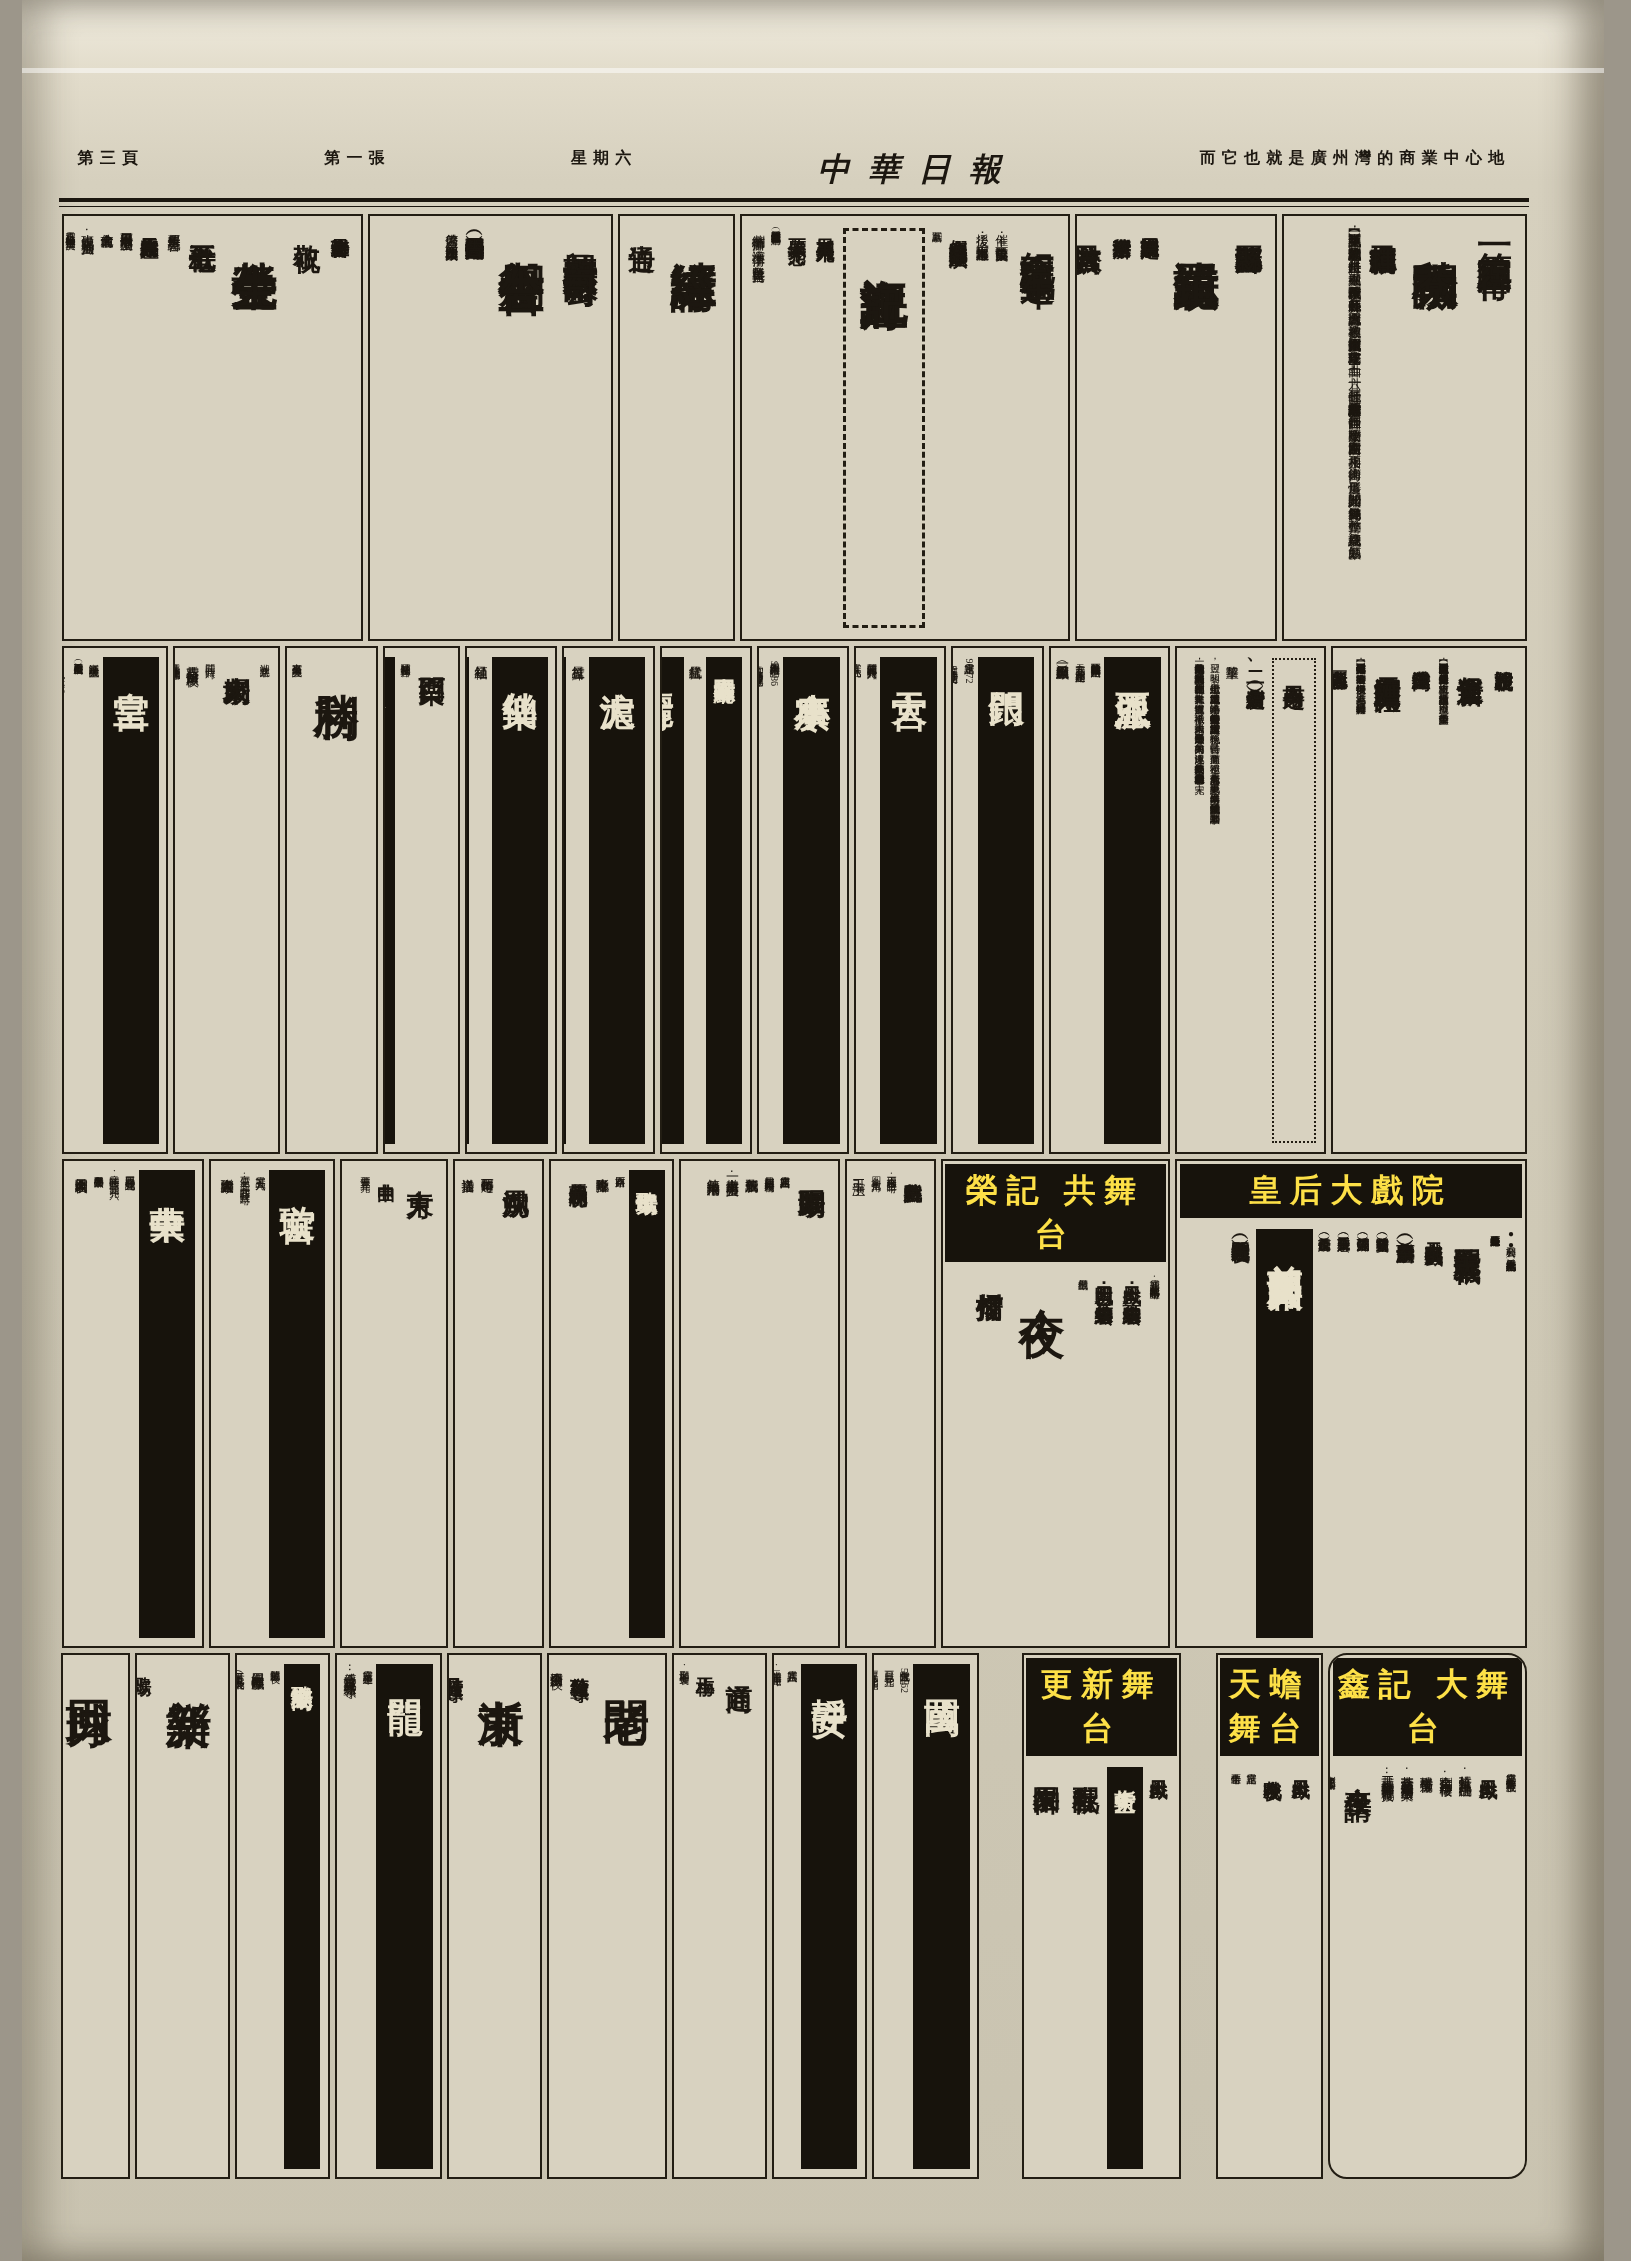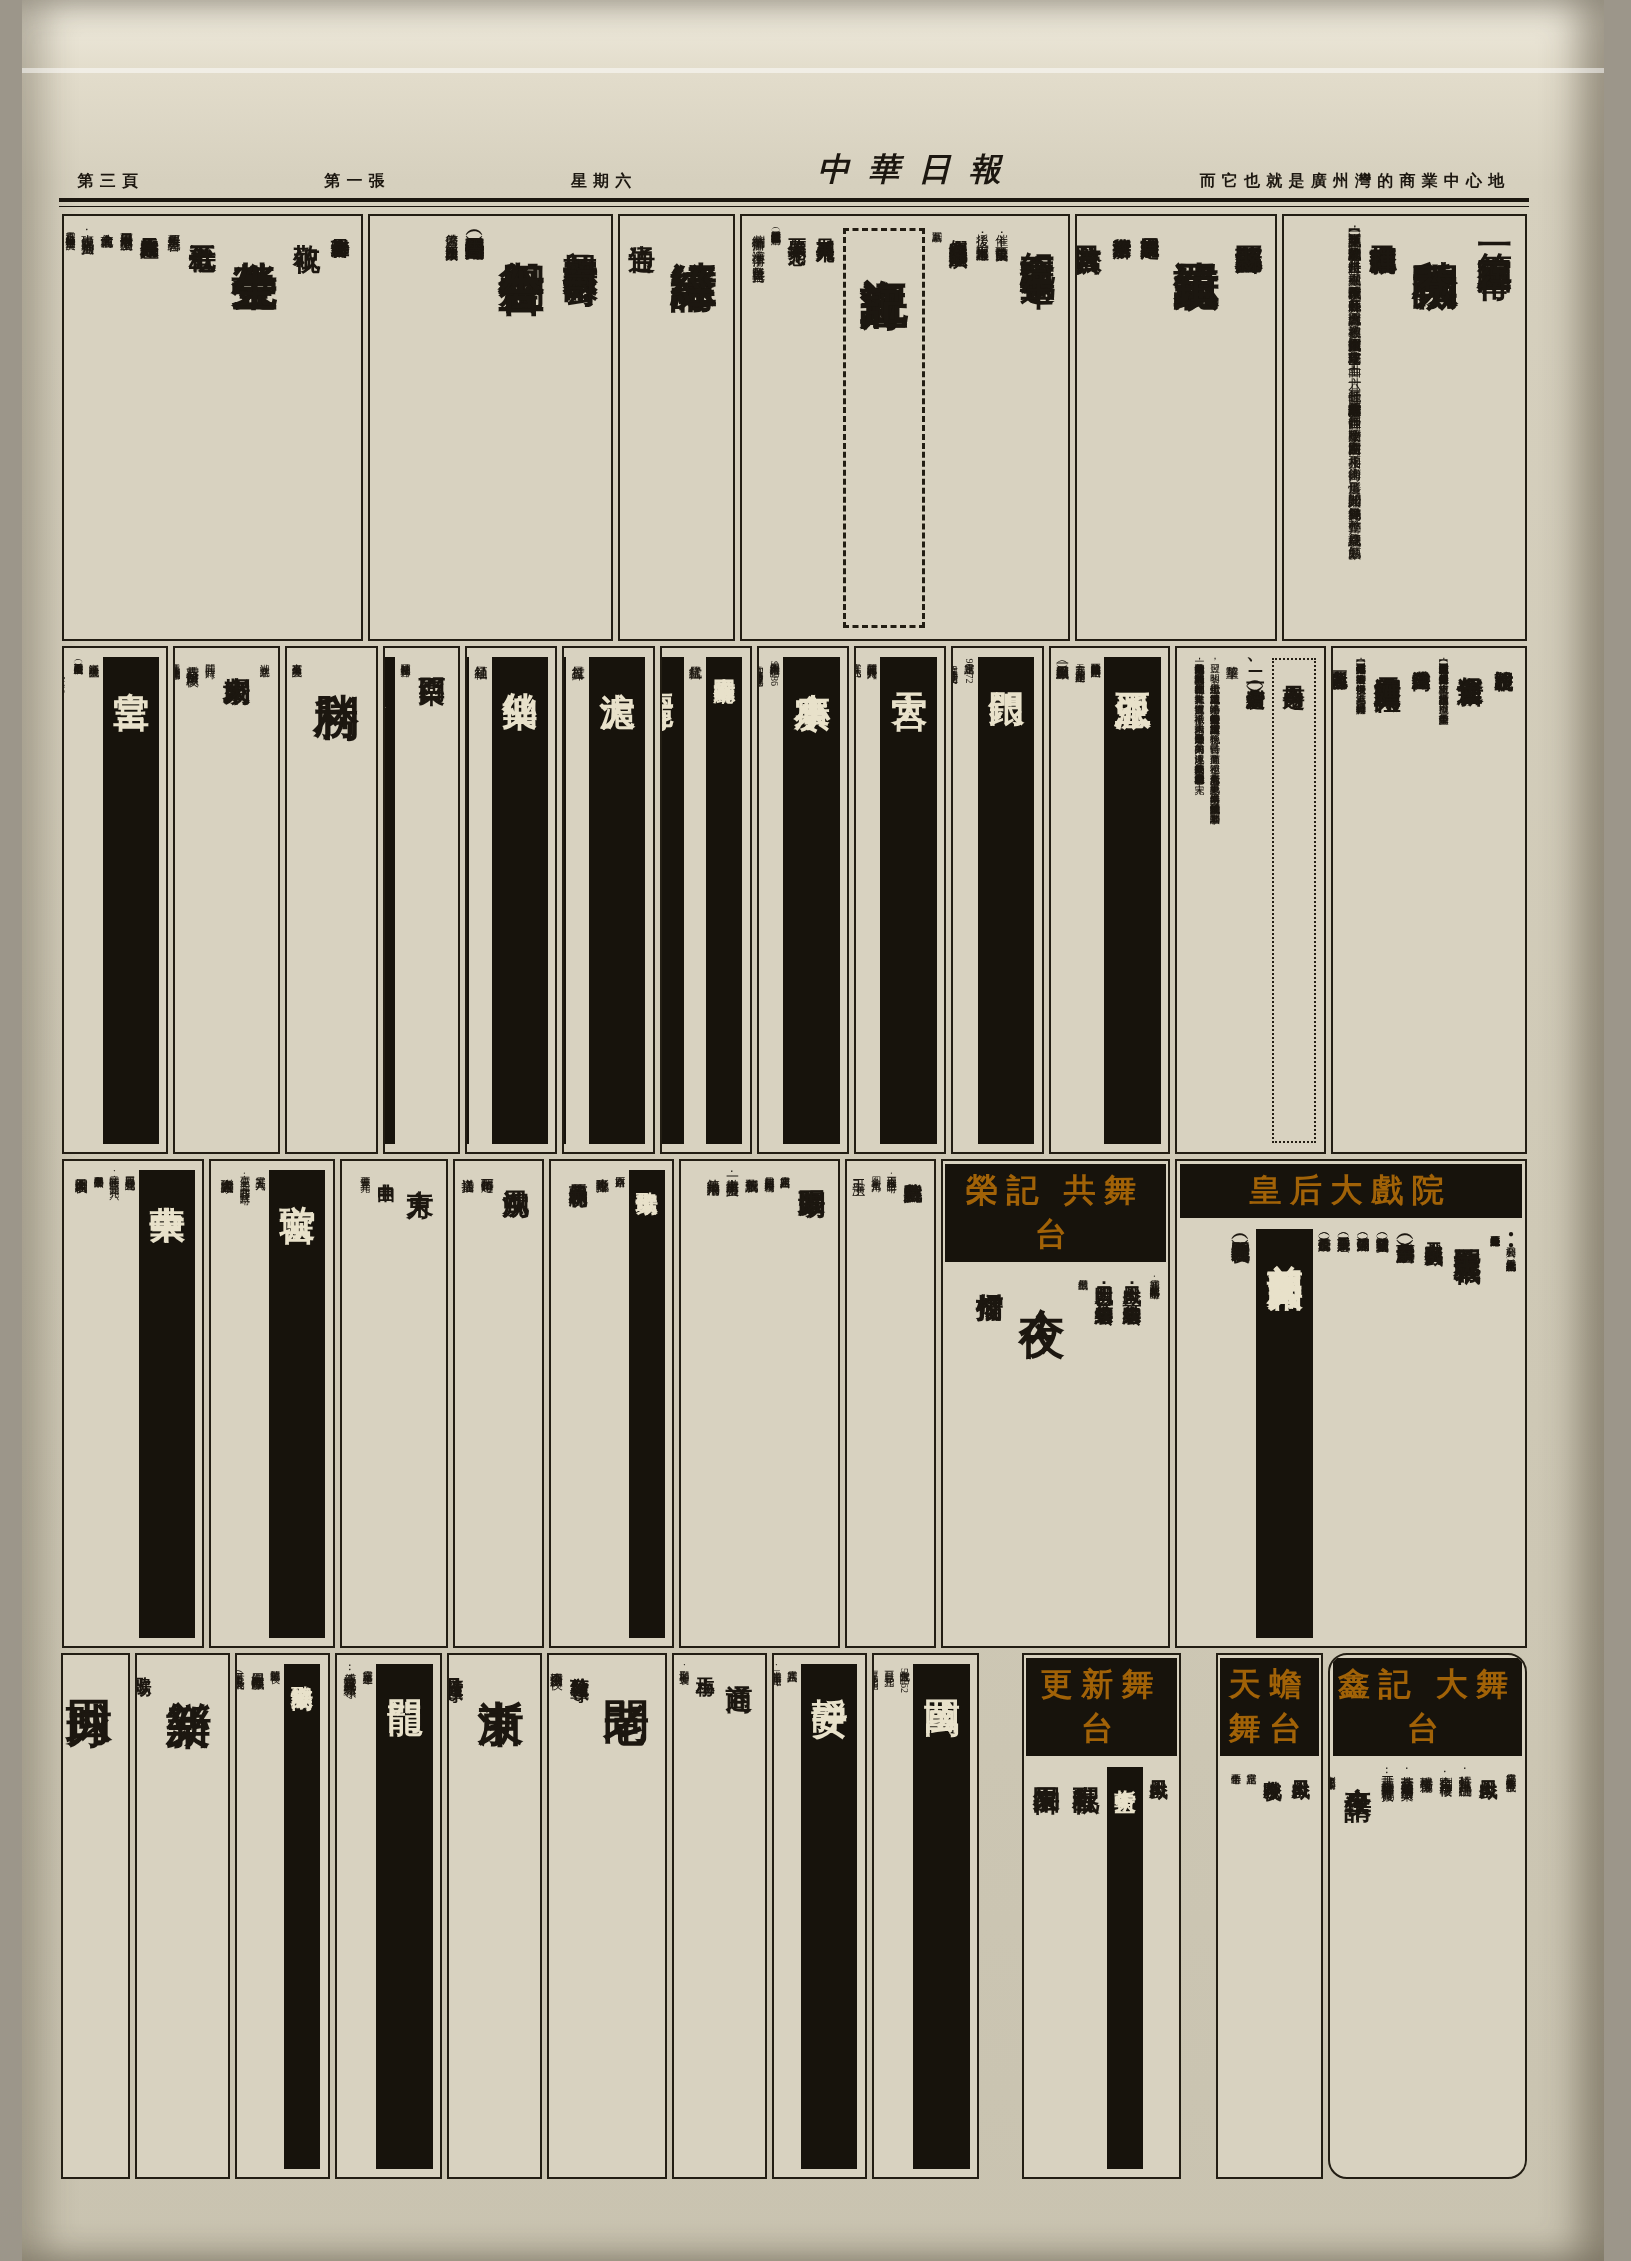--- a/index.html
+++ b/index.html
@@ -3,31 +3,31 @@
 <meta charset="utf-8">
 <style>
   html,body{margin:0;padding:0;background:#8f8a7d;}
   .page{position:relative;width:1631px;height:2261px;background:#9c968a;overflow:hidden;
         font-family:"Liberation Serif","DejaVu Serif",serif;color:#1c1710;}
   .sheet{position:absolute;left:22px;top:0;width:1582px;height:2261px;
          background:linear-gradient(180deg,#f0ecdf 0%,#e3ddcc 3%,#d6d0be 8%,#cfc9b6 55%,#c9c3b0 100%);
          box-shadow:inset -25px 0 37px rgba(60,50,35,.45), inset 25px 0 31px rgba(60,50,35,.25);}
   .fold{position:absolute;left:0;top:68px;width:100%;height:5px;background:rgba(255,255,255,.5);}
   .inner{position:absolute;left:37px;top:148px;width:1470px;}
-  .masthead{display:flex;flex-direction:row;justify-content:space-between;align-items:flex-end;
+  .masthead{display:flex;flex-direction:row;justify-content:space-between;align-items:flex-start;
             padding:0 18.5px 6.2px 18.5px;gap:35px;}
   .masthead .mtitle{font-size:32px;font-weight:bold;letter-spacing:18.5px;font-style:italic;}
   .masthead .mmeta{font-size:16px;font-weight:bold;letter-spacing:6.2px;}
   .rule{border-top:4.3px solid #1c1710;border-bottom:1.9px solid #1c1710;height:3.7px;margin-bottom:5px;}
   .band{display:flex;flex-direction:row-reverse;align-items:stretch;}
   .blk{border:2.5px solid #221d13;margin:2.5px;background:#d8d2c0;display:flex;flex-direction:column;
        overflow:hidden;flex-basis:0;min-width:0;}
   .binner{flex:1;writing-mode:vertical-rl;padding:6.2px 5px;overflow:hidden;}
   .ln{margin:1.2px 3.1px;}
-  .banner{writing-mode:horizontal-tb;background:#17130c;color:#a16207;font-size:32px;font-weight:bold;
+  .banner{writing-mode:horizontal-tb;background:#17130c;color:#fde047;font-size:32px;font-weight:bold;
           text-align:center;padding:5px 1.2px;letter-spacing:8.6px;margin:2.5px;}
   .h1{font-size:35px;font-weight:bold;letter-spacing:2.5px;}
   .h1b{font-size:46px;font-weight:bold;letter-spacing:1.2px;}
   .h2{font-size:27px;font-weight:bold;}
   .h3{font-size:18.5px;font-weight:bold;}
   .t{font-size:13px;line-height:1.25;}
   .s{font-size:10px;line-height:1.25;}
   .inv1{background:#17130c;color:#e8e1ca;font-size:36px;font-weight:bold;padding:7.4px 3.7px;margin:2.5px;}
   .inv2{background:#17130c;color:#e8e1ca;font-size:22px;font-weight:bold;padding:5px 3.1px;margin:2.5px;}
   .bx{border:3.1px dashed #221d13;font-size:48px;font-weight:bold;padding:10px 6.2px;margin:5px;}

